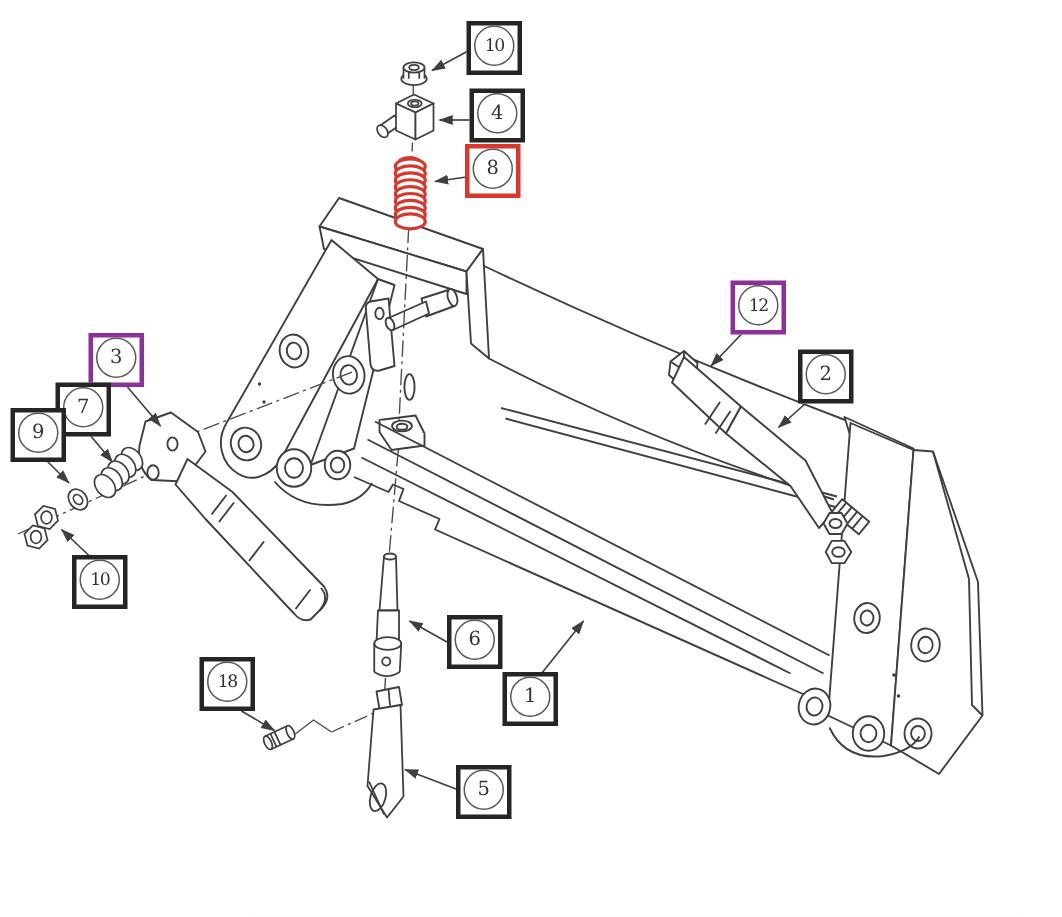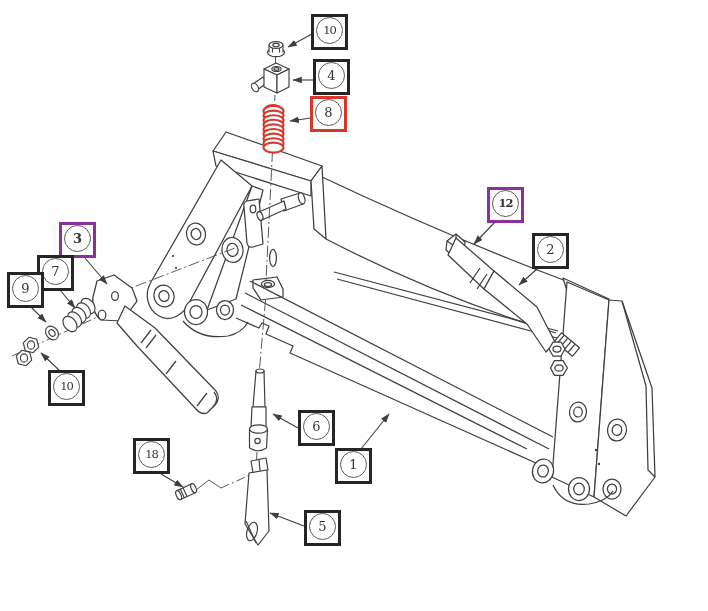--- a/index.html
+++ b/index.html
@@ -2,21 +2,21 @@
 <html><head>
 <meta charset="utf-8">
 <style>
   html,body{margin:0;padding:0;background:#f7f7f7;}
   #stage{position:relative;width:708px;height:611px;background:#ffffff;overflow:hidden;
          font-family:"DejaVu Sans",sans-serif;}
   #art{position:absolute;left:0;top:0;}
   .callout{position:absolute;width:37px;height:36px;background:#fff;border:3px solid #252525;
            box-sizing:border-box;display:flex;justify-content:center;z-index:5;}
   .callout.red{border-color:#d8382b;}
-  .callout.purple{border-color:#8e2f9e;font-weight:bold;}
+  .callout.purple{border-color:#8e2f9e;}
   .callout .circ{width:25px;height:25px;border:1.4px solid #5a5a5a;border-radius:50%;
                  display:flex;align-items:center;justify-content:center;
                  font-family:"DejaVu Serif",serif;font-size:13px;color:#333;line-height:1;}
   .callout.two .circ{font-size:11.5px;letter-spacing:-1px;}
 </style>
 </head>
 <body>
 
 <div id="stage">
 

